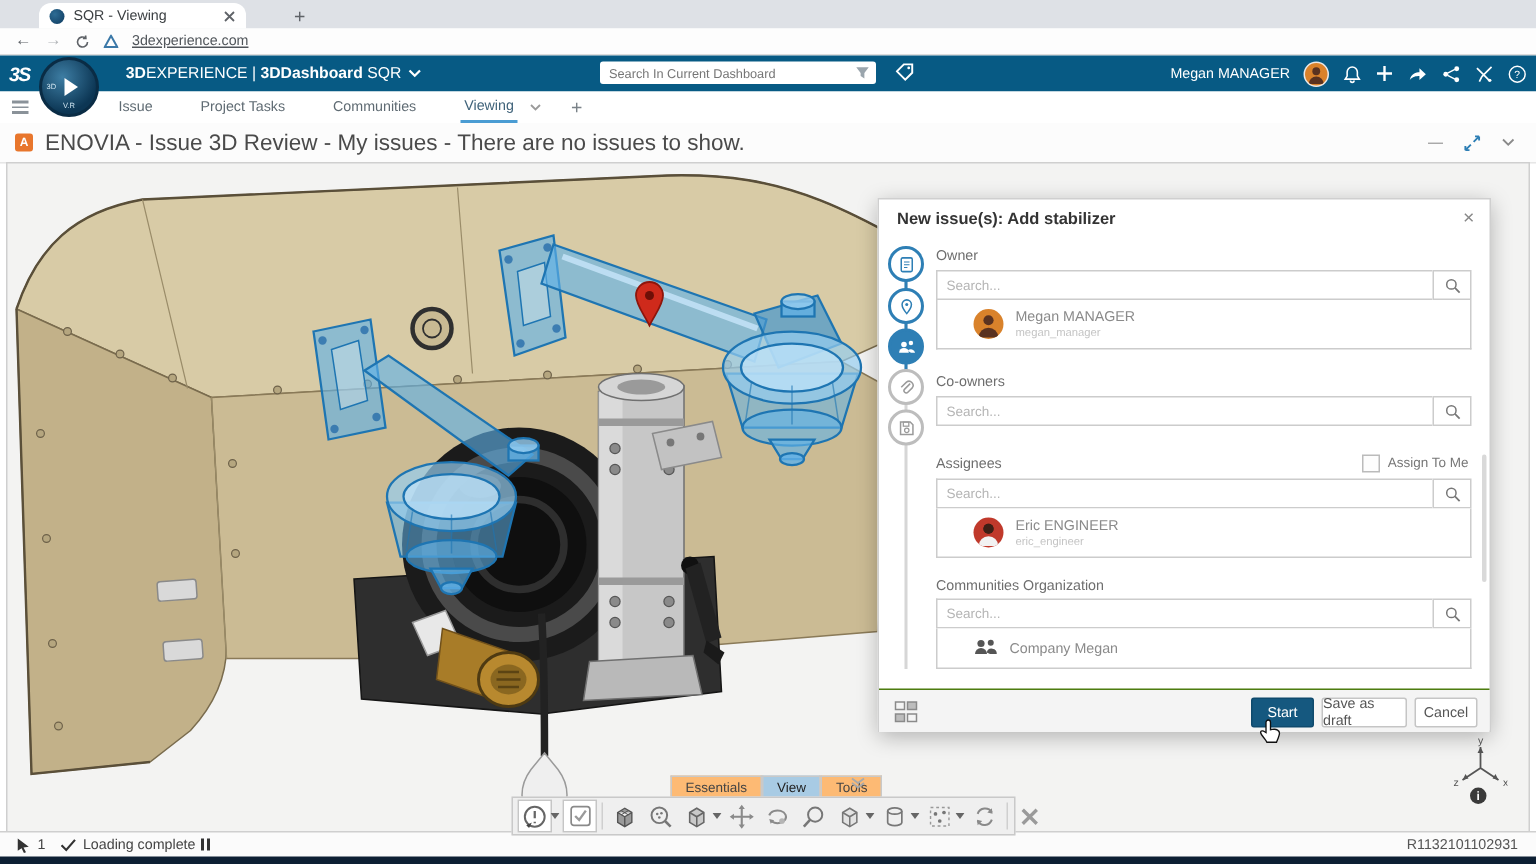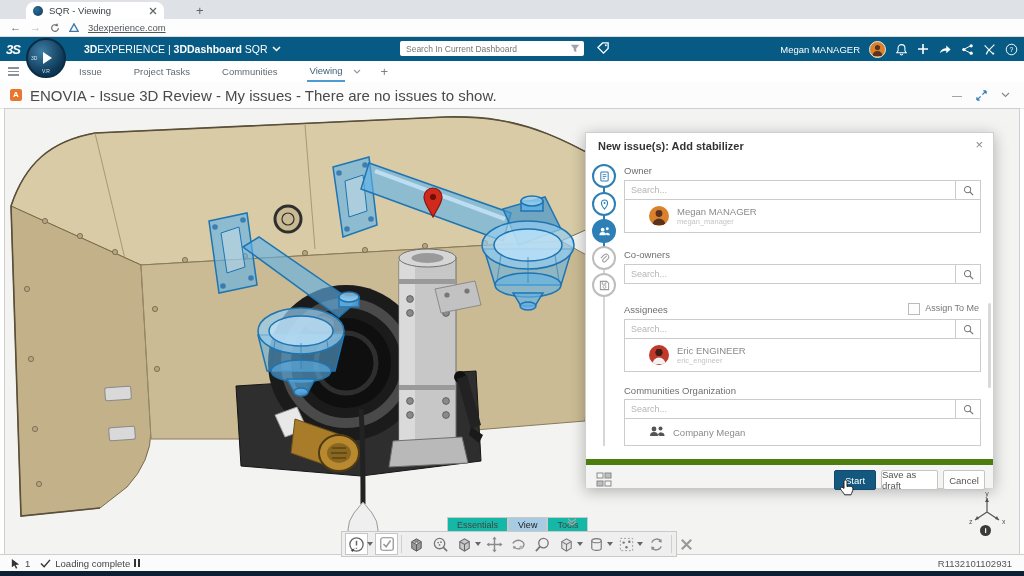--- a/index.html
+++ b/index.html
@@ -51,21 +51,21 @@
   .crumb .ctext{font-size:15px;color:#4a4a4a;margin-left:8px;}
   .crumb-right{position:absolute;right:14px;top:0;height:26px;display:flex;align-items:center;gap:14px;}
   
   .viewer{position:absolute;left:4px;top:108px;width:1016px;height:447px;background:#f3f3f2;border:1px solid #cfcfcf;box-sizing:border-box;}
   .triad{position:absolute;right:14px;bottom:24px;}
   .triad text{font-size:7px;fill:#555;font-family:"Liberation Sans",sans-serif;}
   .info-dot{position:absolute;right:28px;bottom:18px;width:11px;height:11px;border-radius:50%;background:#3a3a3a;
             color:#fff;font-size:8px;font-weight:bold;text-align:center;line-height:11px;}
   
   .vt-tabs{position:absolute;left:447px;top:517px;height:15px;display:flex;z-index:20;}
-  .vt-tab{font-size:9px;color:#444;background:#14b8a6;border:1px solid #c9c9c9;border-bottom:none;
+  .vt-tab{font-size:9px;color:#444;background:#fdba74;border:1px solid #c9c9c9;border-bottom:none;
           padding:1px 9px;display:flex;align-items:center;}
   .vt-tab.active{background:#a8cbe4;color:#222;}
   .vt-chev{position:absolute;left:566px;top:517px;color:#9a9a9a;z-index:20;}
   .vt-bar{position:absolute;left:341px;top:531px;width:336px;height:26px;background:#efefef;border:1px solid #c9c9c9;
           box-sizing:border-box;display:flex;align-items:center;padding:0 3px;gap:1px;z-index:20;}
   .tbtn{width:23px;height:22px;display:flex;align-items:center;justify-content:center;flex:0 0 auto;}
   .tbtn.sel{background:#fff;border:1px solid #c6c6c6;box-sizing:border-box;}
   .tsep{width:1px;height:18px;background:#cfcfcf;margin:0 2px;flex:0 0 auto;}
   .caret{flex:0 0 auto;margin-left:-2px;margin-right:1px;}
   
@@ -93,21 +93,21 @@
   .srow input::placeholder{color:#b5b5b5;}
   .magbtn{width:26px;border:1px solid #ccc;background:#fff;display:flex;align-items:center;justify-content:center;box-sizing:border-box;}
   .prow{position:absolute;left:38px;width:357px;background:#fff;border:1px solid #ccc;border-top:none;box-sizing:border-box;
         display:flex;align-items:center;gap:8px;padding-left:24px;}
   .avatar-dlg{width:20px;height:20px;border-radius:50%;overflow:hidden;flex:0 0 auto;}
   .pname{font-size:9.5px;color:#8a8a8a;}
   .puser{font-size:7.5px;color:#c4c4c4;}
   .atm{position:absolute;display:flex;align-items:flex-start;gap:5px;}
   .atm .cb{width:10px;height:10px;border:1px solid #bbb;background:#fdfdfd;}
   .atm .lb{font-size:9px;color:#777;}
-  .dlg-foot{position:absolute;left:0;top:326px;width:100%;height:29px;background:#f4f4f4;border-top:6px solid #4d7c0f;box-sizing:border-box;}
+  .dlg-foot{position:absolute;left:0;top:326px;width:100%;height:29px;background:#f4f4f4;border-top:1px solid #4d7c0f;box-sizing:border-box;}
   .btn{position:absolute;top:5px;height:20px;font-size:9.5px;display:flex;align-items:center;justify-content:center;
        border:1px solid #c5c5c5;background:#fff;color:#555;box-sizing:border-box;border-radius:2px;}
   .btn.primary{background:#15587f;border-color:#0f4a6d;color:#fff;}
   .scrollseg{position:absolute;right:2px;top:170px;width:3px;height:85px;background:#d9d9d9;border-radius:2px;}
   .cursor-hand{position:absolute;left:840px;top:479px;z-index:60;}
 </style>
 </head>
 <body>
 
 <div id="stage">

